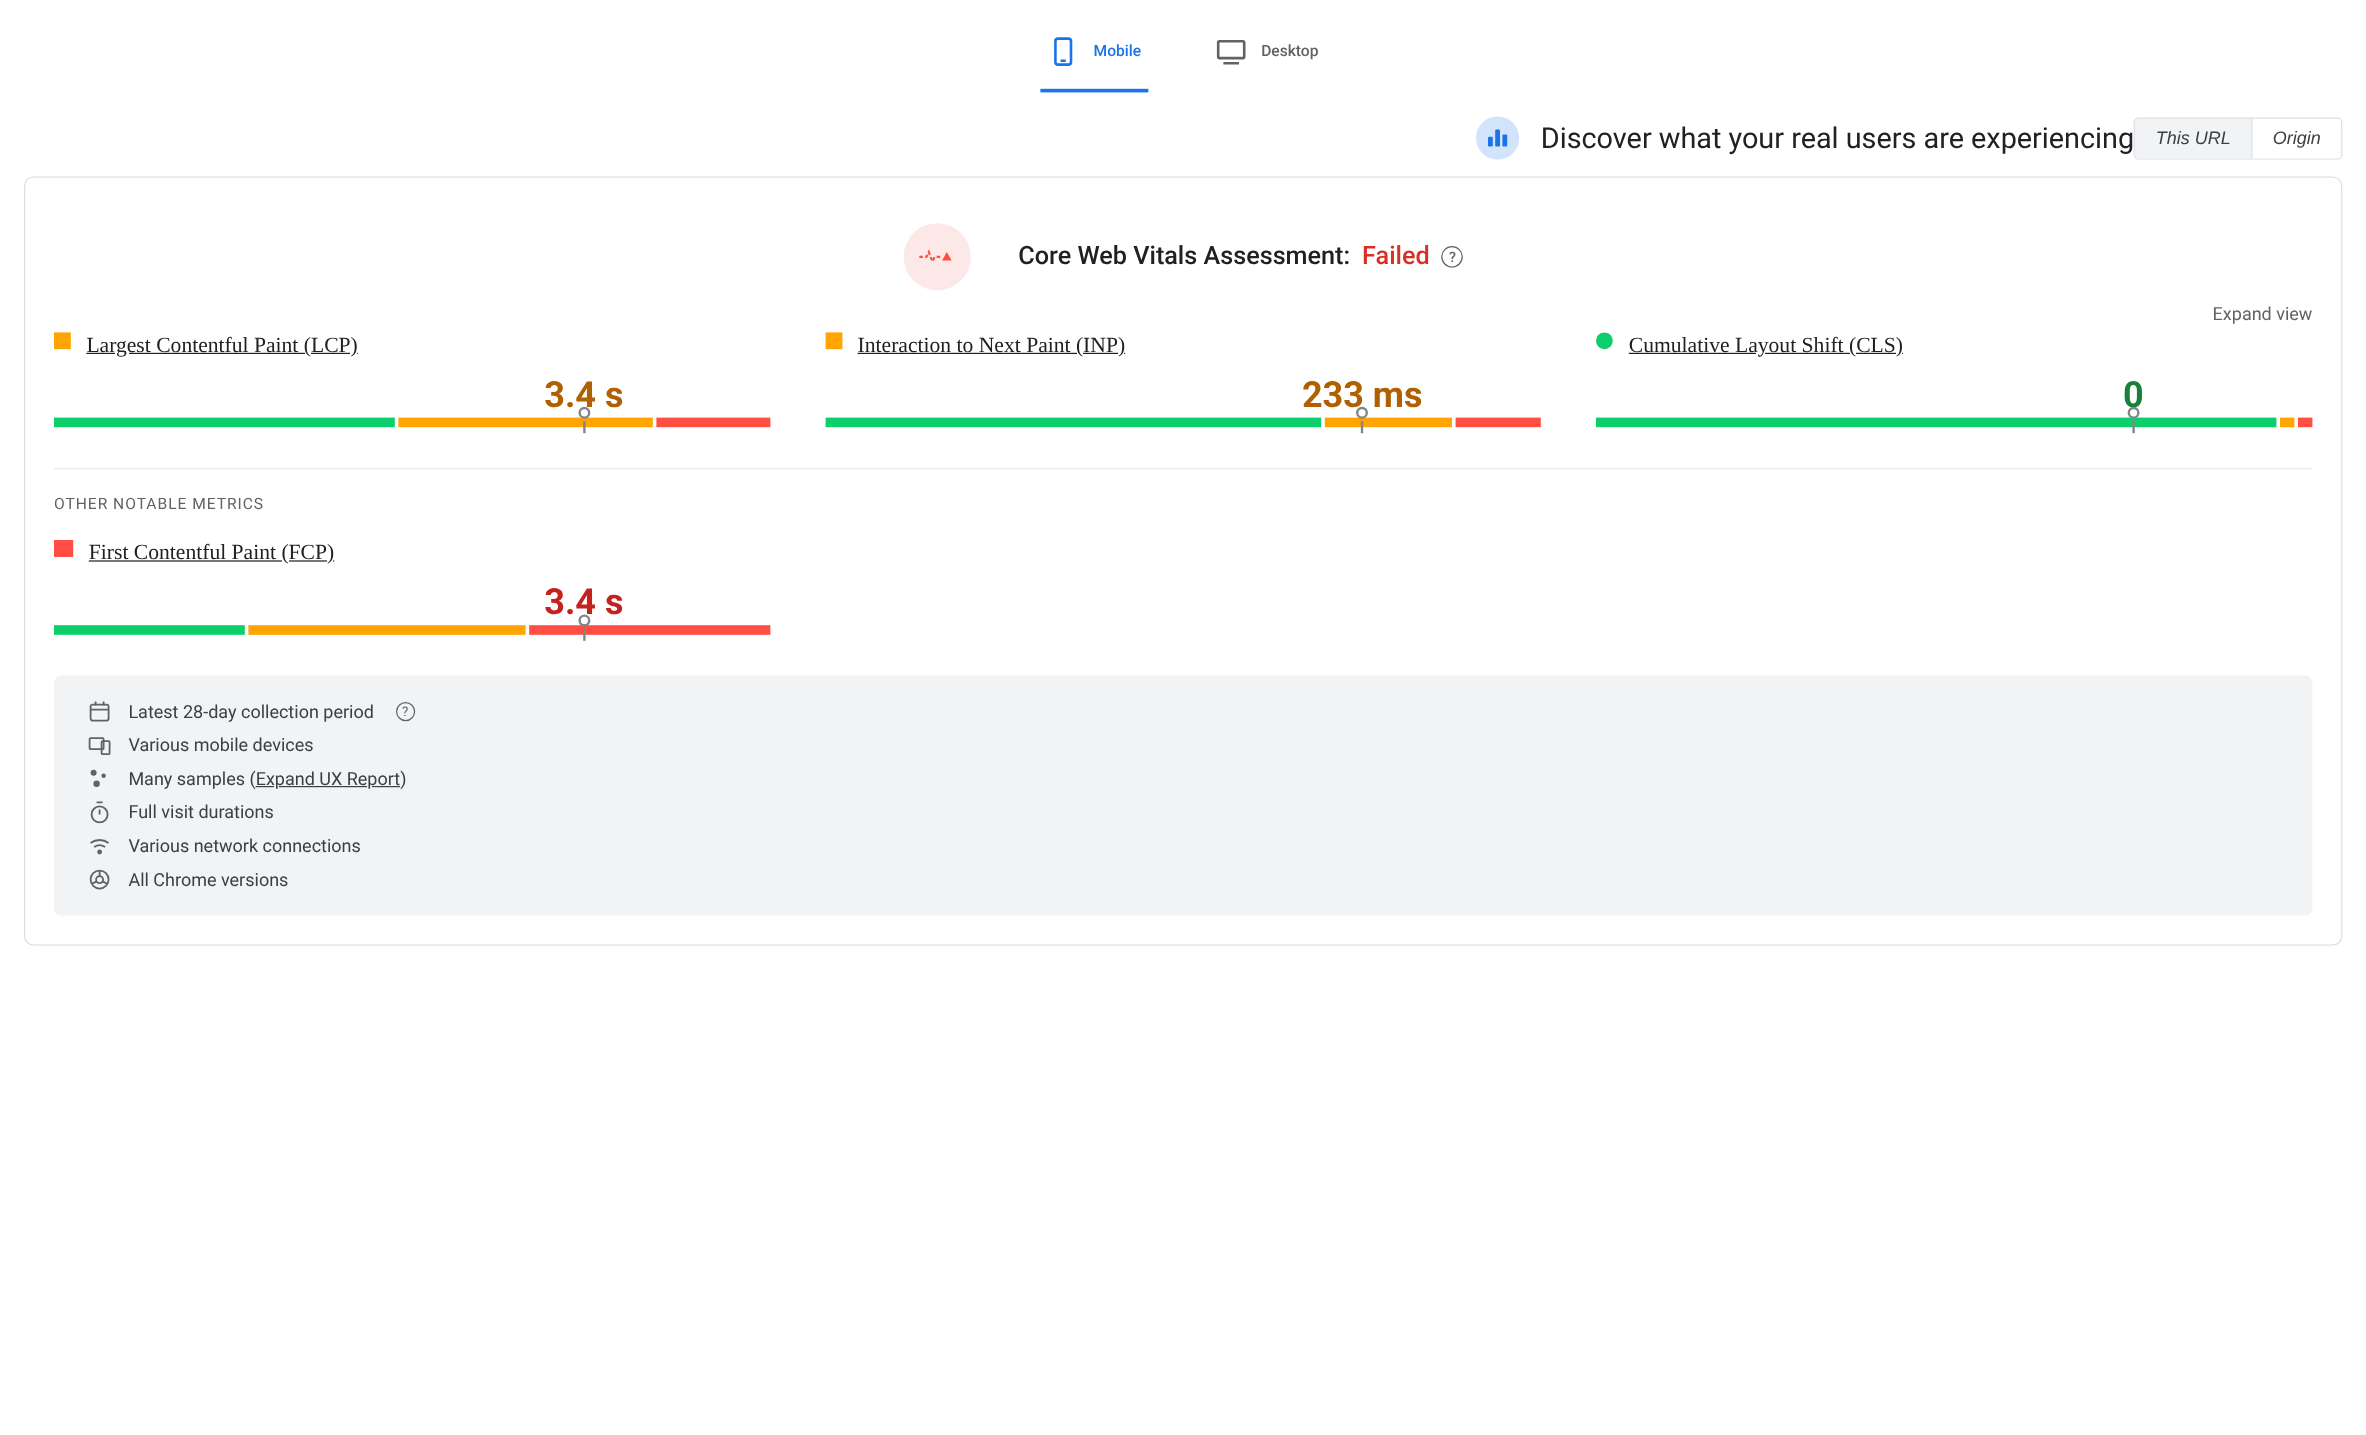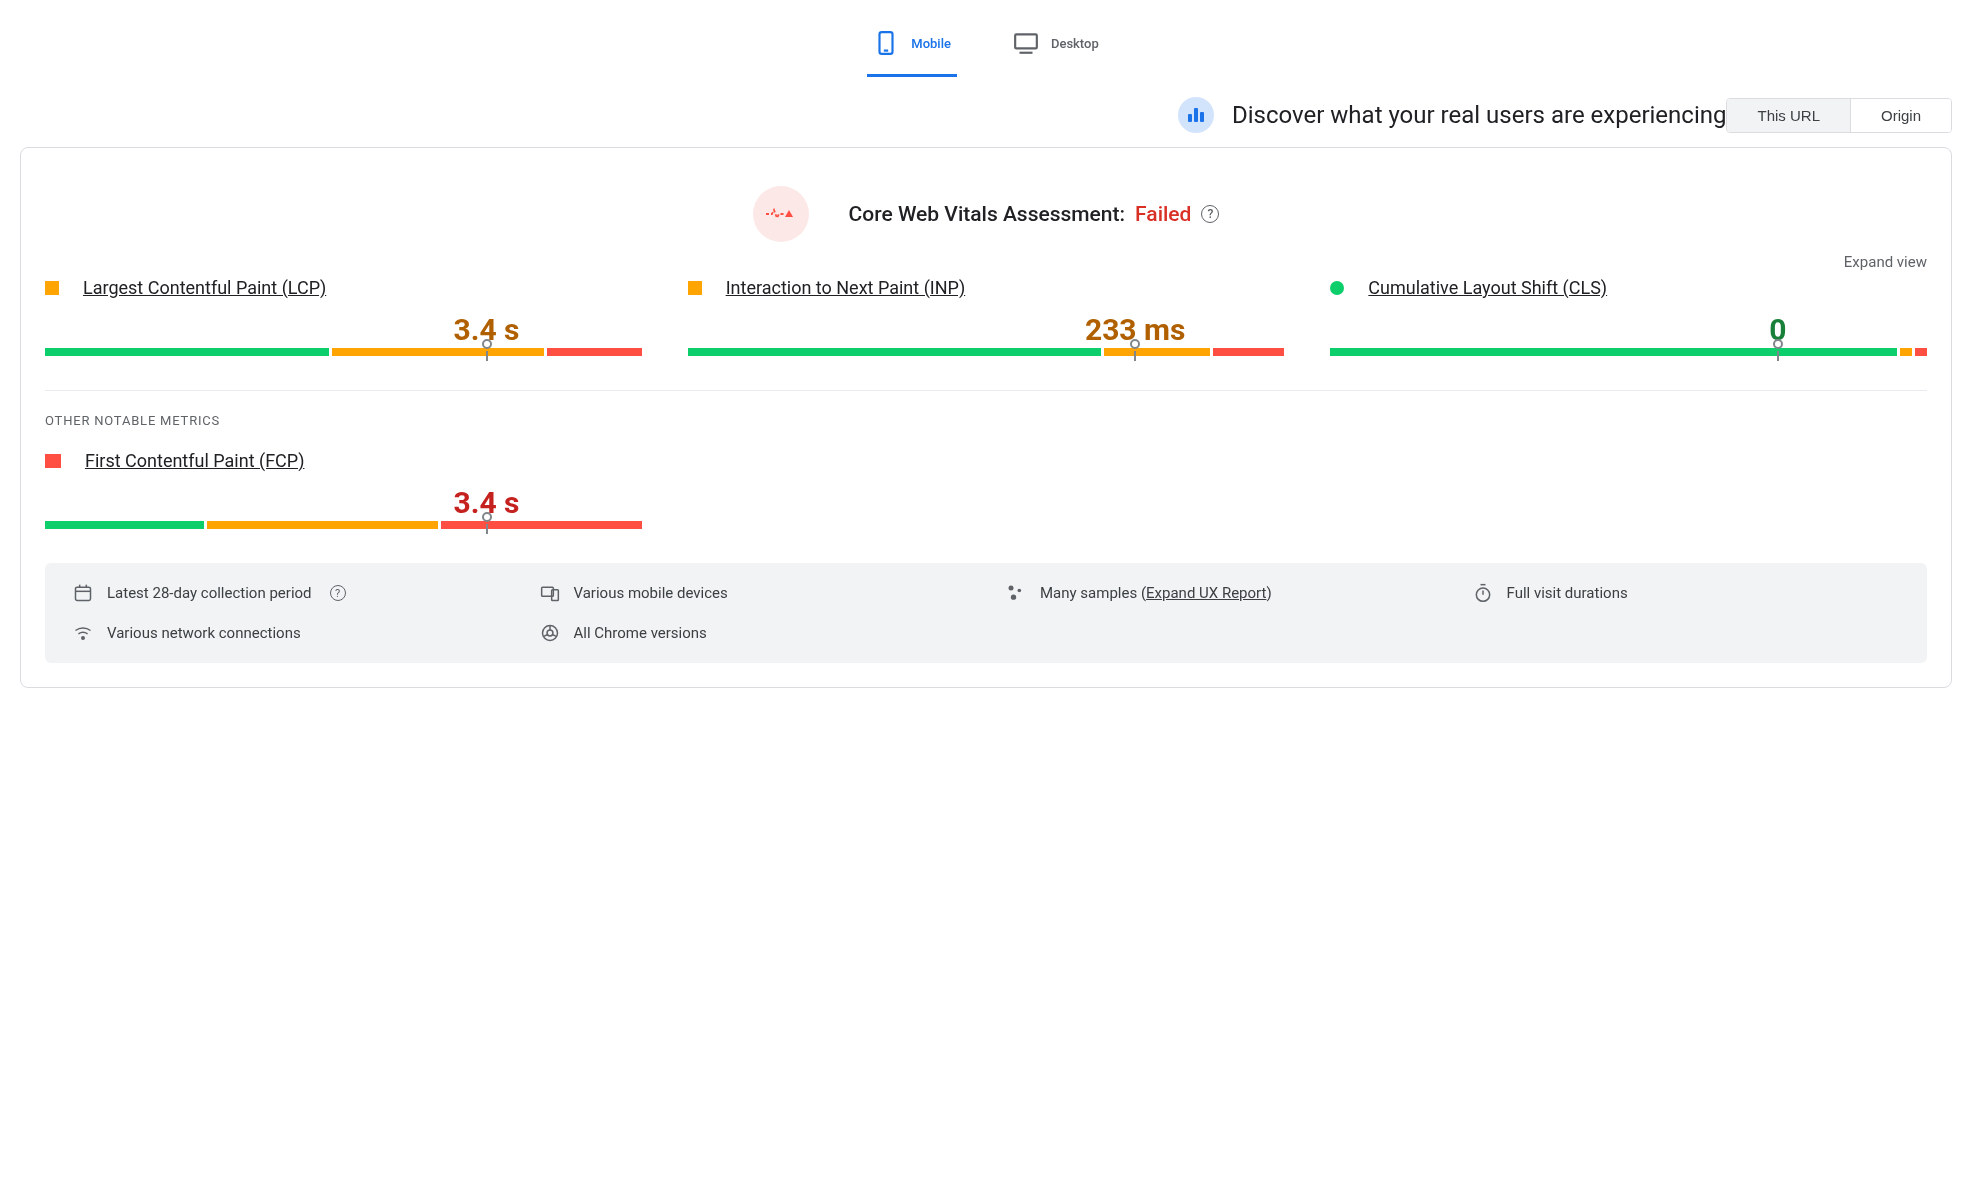--- a/index.html
+++ b/index.html
@@ -54,22 +54,22 @@
   .crux-icon .bars { display: flex; align-items: flex-end; gap: 2px; }
   .crux-icon .bars span { width: 4px; background: #1a73e8; border-radius: 1px; }
   .crux-icon .bars span:nth-child(1){height:8px}
   .crux-icon .bars span:nth-child(2){height:14px}
   .crux-icon .bars span:nth-child(3){height:10px}
   .page-title { font-size: 24px; font-weight: 400; color: #202124; }
   .seg {
     display: flex; border: 1px solid #dadce0; border-radius: 4px; overflow: hidden;
   }
   .seg button {
-    background: #fff; border: none; padding: 8px 30px; font-size: 15px;
-    color: #3c4043; cursor: pointer;
+    background: #fff; border: none; padding: 8px 17px; font-size: 15px;
+    color: #3c4043; cursor: pointer; font-style: italic;
   }
   .seg button.active { background: #f1f3f4; }
   .seg button + button { border-left: 1px solid #dadce0; }
 
   .card {
     border: 1px solid #dadce0;
     border-radius: 8px;
     padding: 28px 24px 24px 24px;
   }
 
@@ -91,21 +91,21 @@
     width: 18px; height: 18px; border: 1.5px solid #5f6368; border-radius: 50%;
     display: inline-flex; align-items: center; justify-content: center;
     font-size: 12px; color: #5f6368; cursor: pointer;
   }
 
   .expand-row { text-align: right; margin: 10px 0 6px 0; }
   .expand-link { font-size: 15px; color: #5f6368; cursor: pointer; }
 
   .metrics { display: grid; grid-template-columns: repeat(3, 1fr); gap: 40px 46px; }
   .metric {}
-  .metric-title-row { display: flex; align-items: center; gap: 24px; margin-bottom: 14px; }
+  .metric-title-row { display: flex; gap: 13px; margin-bottom: 14px; font-family: Liberation Serif, serif; }
   .shape-square { width: 14px; height: 14px; }
   .shape-triangle {
     width: 0; height: 0; border-left: 8px solid transparent; border-right: 8px solid transparent;
     border-bottom: 14px solid;
   }
   .shape-circle { width: 14px; height: 14px; border-radius: 50%; }
   .c-orange { background: #ffa400; border-bottom-color: #ffa400; }
   .c-red { background: #ff4e42; border-bottom-color: #ff4e42; }
   .c-green { background: #0cce6b; border-bottom-color: #0cce6b; }
   .metric-name { font-size: 18px; color: #202124; text-decoration: underline; cursor: pointer; }
@@ -137,22 +137,22 @@
     background:#80868b; transform: translateX(-50%);
   }
 
   .divider { height: 1px; background: #e8eaed; margin: 34px 0 22px 0; }
   .section-label {
     font-size: 13px; letter-spacing: 0.8px; color: #5f6368; margin-bottom: 22px;
   }
 
   .info-bar {
     background: #f1f3f4; border-radius: 6px;
-    display: grid; grid-template-columns: repeat(4, 1fr);
-    gap: 20px 40px; padding: 20px 28px; margin-top: 34px;
+    display: grid; grid-template-columns: repeat(1, 1fr);
+    gap: 8px 40px; padding: 20px 28px; margin-top: 34px;
     font-size: 15px; color: #3c4043;
   }
   .info-item { display: flex; align-items: center; gap: 14px; }
   .info-item svg, .info-item .glyph { width: 20px; height: 20px; flex-shrink: 0; color:#5f6368; }
   .info-item a { color: #3c4043; text-decoration: underline; }
   .info-help {
     width: 16px; height: 16px; border: 1.3px solid #5f6368; border-radius: 50%;
     display: inline-flex; align-items: center; justify-content: center;
     font-size: 11px; color: #5f6368; cursor: pointer; margin-left: 4px;
   }

